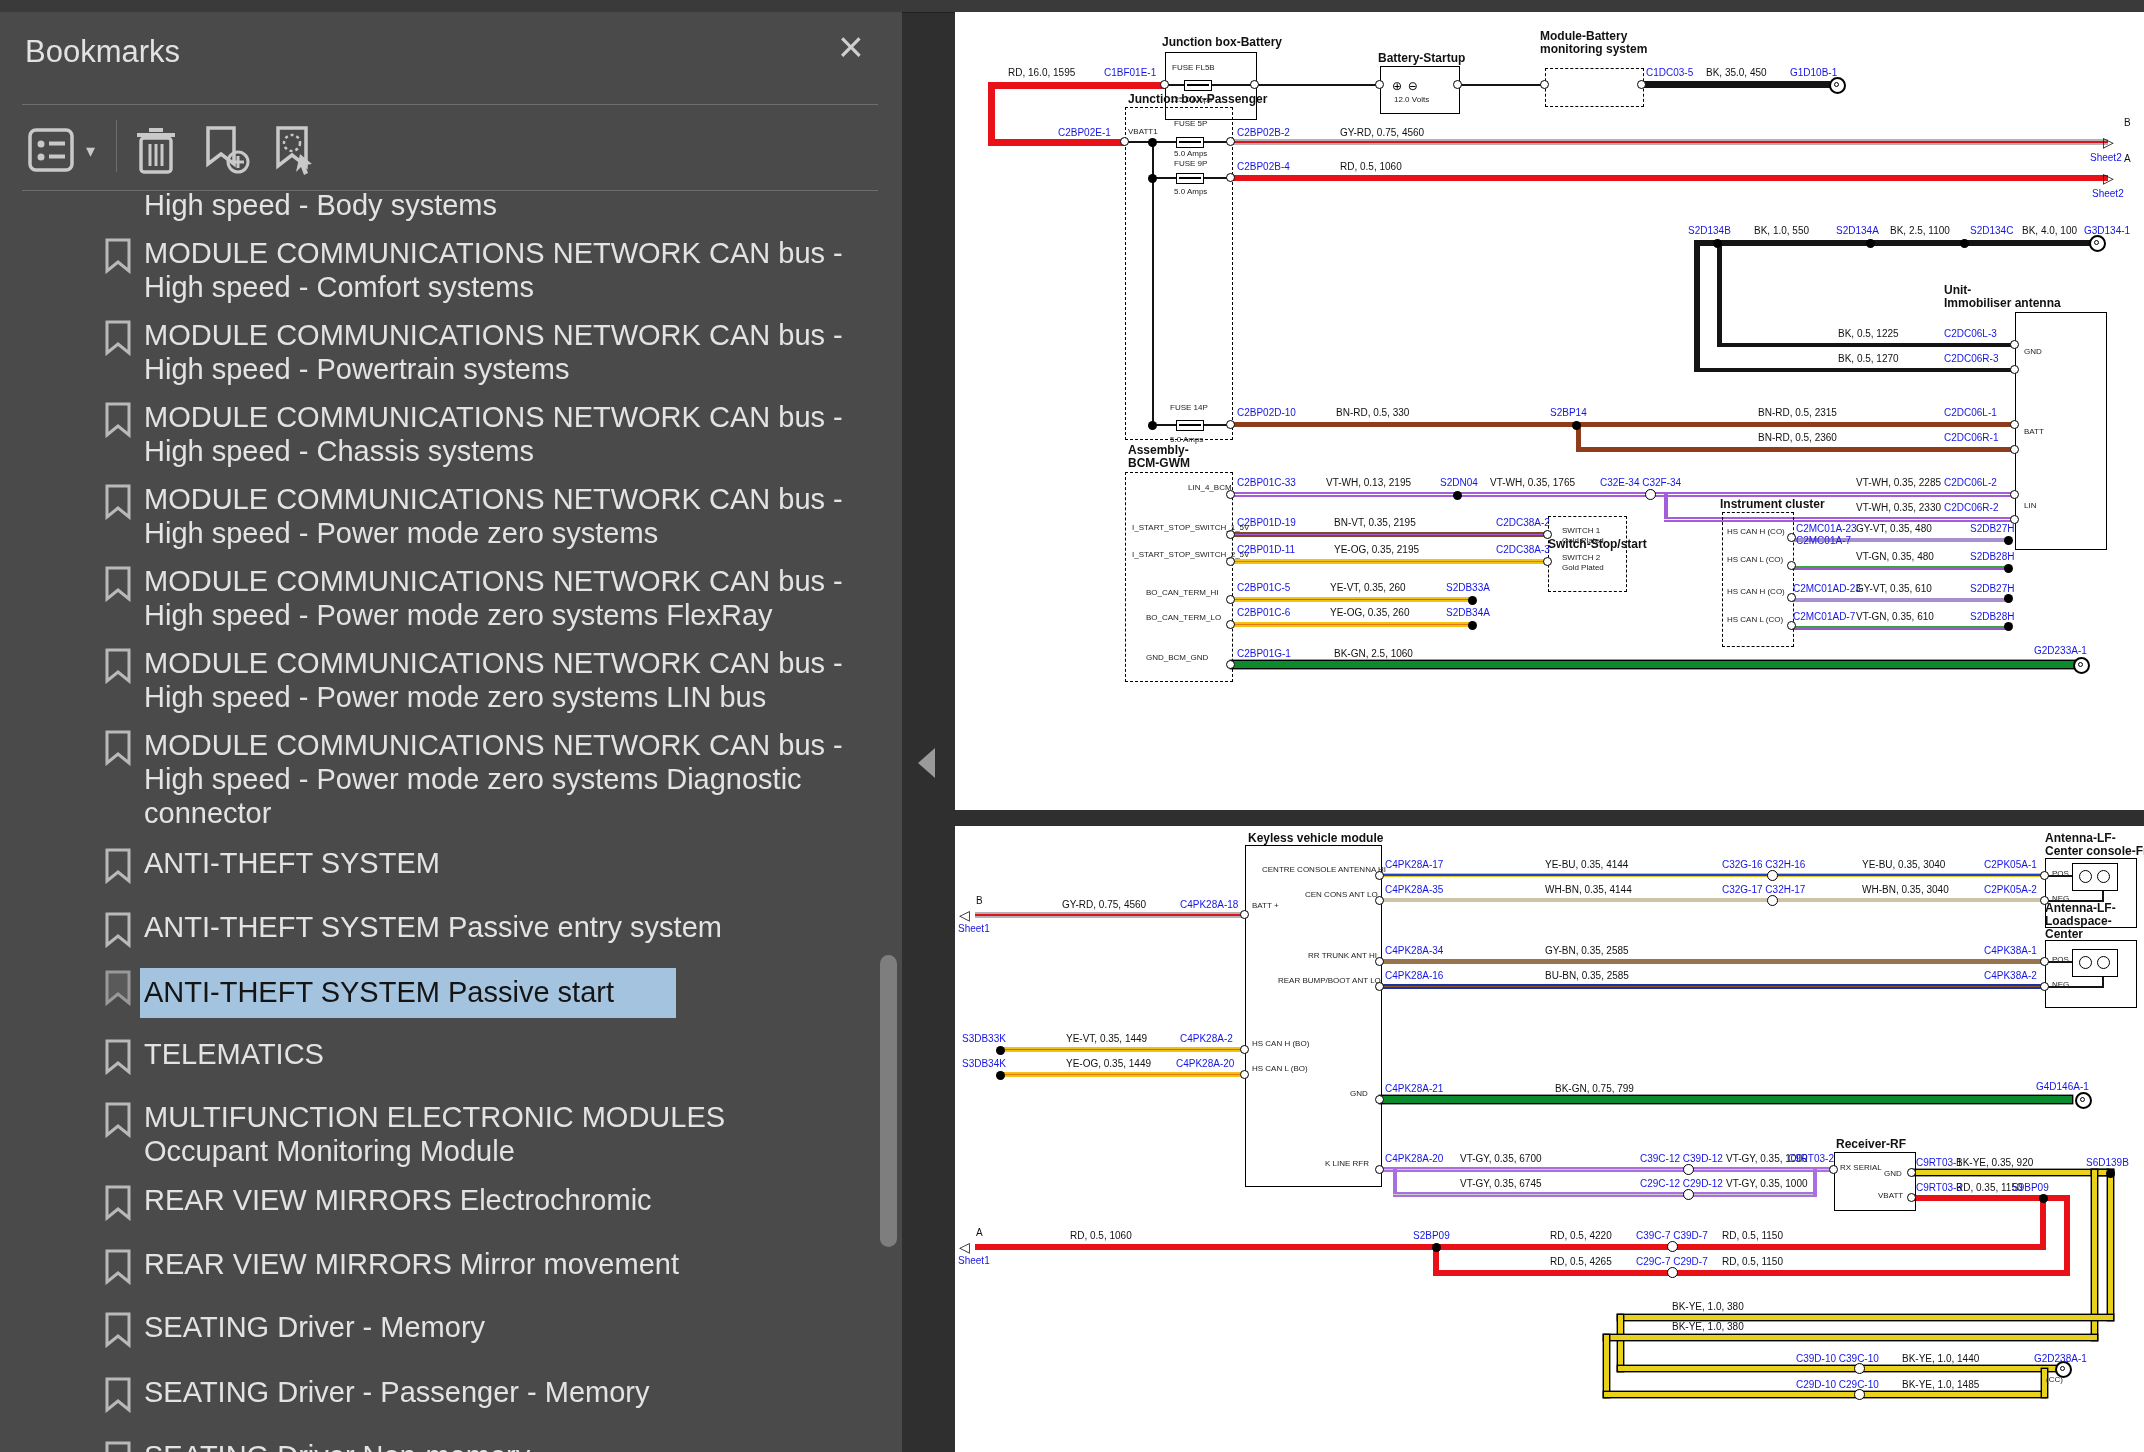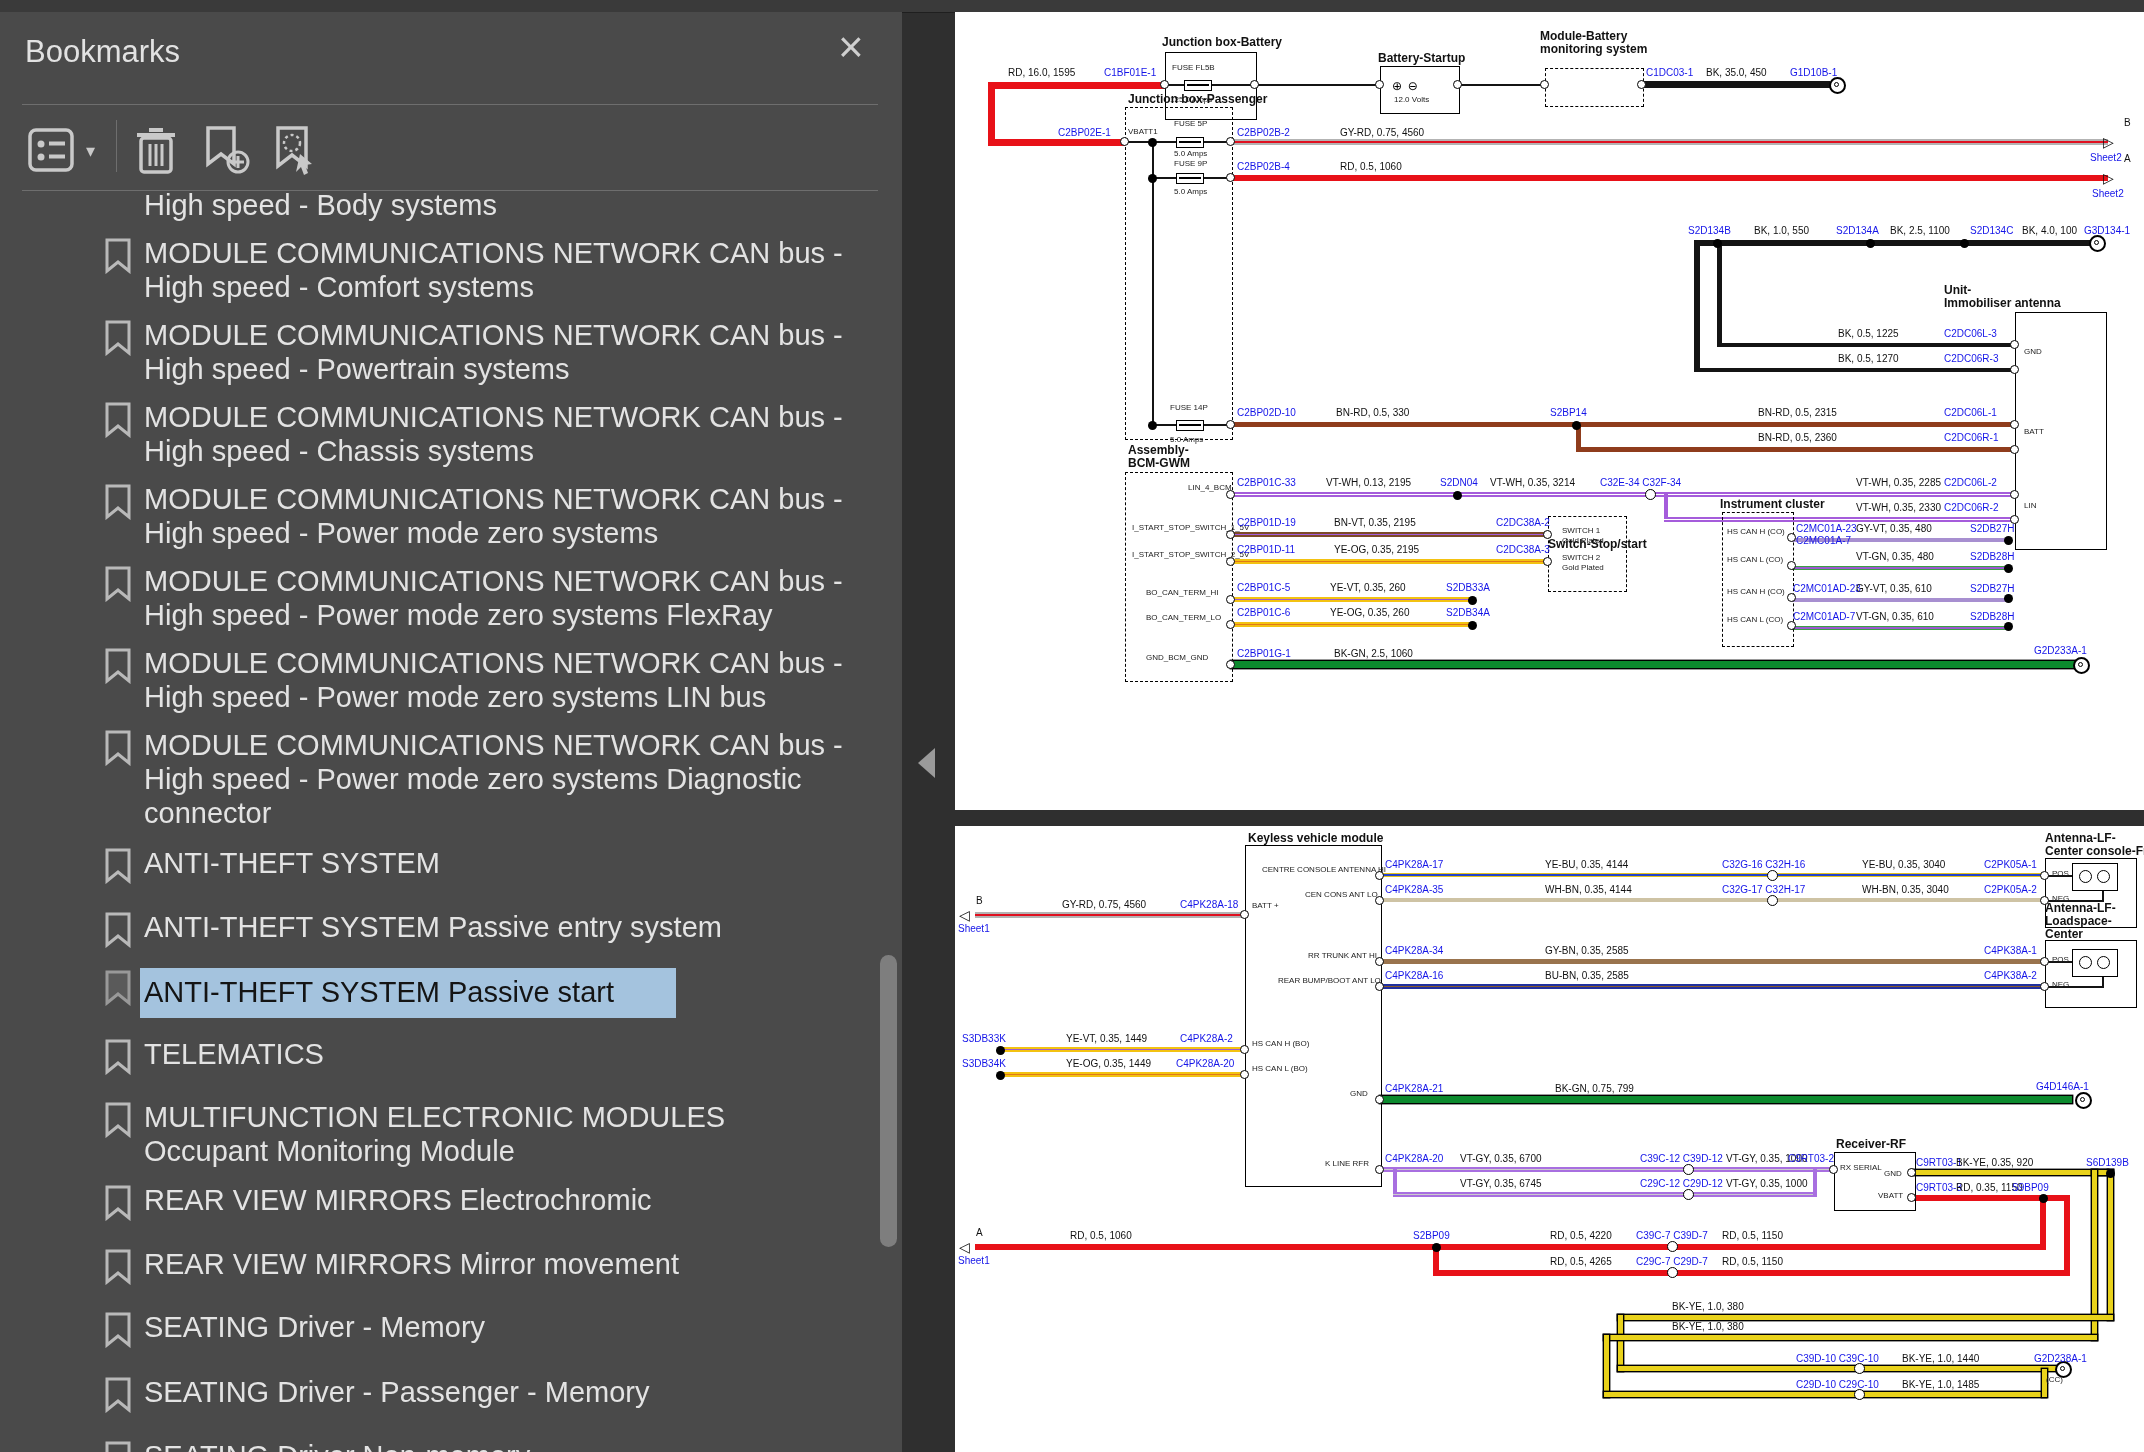--- a/index.html
+++ b/index.html
@@ -309,21 +309,21 @@
     <div class="arr" style="left: 2103px; top: 170px;">▷</div>
     <div class="lb k-s" style="left: 1008px; top: 68px;">RD, 16.0, 1595</div>
     <div class="lb k-b" style="left: 1104px; top: 68px;">C1BF01E-1</div>
     <div class="lb k-t" style="left: 1162px; top: 36px;">Junction box-Battery</div>
     <div class="lb k-n" style="left: 1172px; top: 64px;">FUSE FL5B</div>
     <div class="lb k-n" style="left: 1170px; top: 96px;">125.0 Amps</div>
     <div class="lb k-t" style="left: 1378px; top: 52px;">Battery-Startup</div>
     <div class="lb k-n" style="left: 1394px; top: 96px;">12.0 Volts</div>
     <div class="lb k-t" style="left: 1540px; top: 30px;">Module-Battery</div>
     <div class="lb k-t" style="left: 1540px; top: 43px;">monitoring system</div>
-    <div class="lb k-b" style="left: 1646px; top: 68px;">C1DC03-1</div>
+    <div class="lb k-b" style="left: 1646px; top: 68px;">C1DC03-5</div>
     <div class="lb k-s" style="left: 1706px; top: 68px;">BK, 35.0, 450</div>
     <div class="lb k-b" style="left: 1790px; top: 68px;">G1D10B-1</div>
     <div class="lb k-t" style="left: 1128px; top: 93px;">Junction box-Passenger</div>
     <div class="lb k-b" style="left: 1058px; top: 128px;">C2BP02E-1</div>
     <div class="lb k-n" style="left: 1128px; top: 128px;">VBATT1</div>
     <div class="lb k-n" style="left: 1174px; top: 120px;">FUSE 5P</div>
     <div class="lb k-n" style="left: 1174px; top: 150px;">5.0 Amps</div>
     <div class="lb k-b" style="left: 1237px; top: 128px;">C2BP02B-2</div>
     <div class="lb k-s" style="left: 1340px; top: 128px;">GY-RD, 0.75, 4560</div>
     <div class="lb k-n" style="left: 1174px; top: 160px;">FUSE 9P</div>
@@ -358,21 +358,21 @@
     <div class="lb k-t" style="left: 1944px; top: 297px;">Immobiliser antenna</div>
     <div class="lb k-p" style="left: 2024px; top: 348px;">GND</div>
     <div class="lb k-p" style="left: 2024px; top: 428px;">BATT</div>
     <div class="lb k-p" style="left: 2024px; top: 502px;">LIN</div>
     <div class="lb k-t" style="left: 1128px; top: 444px;">Assembly-</div>
     <div class="lb k-t" style="left: 1128px; top: 457px;">BCM-GWM</div>
     <div class="lb k-p" style="left: 1160px; top: 484px; margin-left: 28px;">LIN_4_BCM</div>
     <div class="lb k-b" style="left: 1237px; top: 478px;">C2BP01C-33</div>
     <div class="lb k-s" style="left: 1326px; top: 478px;">VT-WH, 0.13, 2195</div>
     <div class="lb k-b" style="left: 1440px; top: 478px;">S2DN04</div>
-    <div class="lb k-s" style="left: 1490px; top: 478px;">VT-WH, 0.35, 3214</div>
+    <div class="lb k-s" style="left: 1490px; top: 478px;">VT-WH, 0.35, 1765</div>
     <div class="lb k-b" style="left: 1600px; top: 478px;">C32E-34  C32F-34</div>
     <div class="lb k-s" style="left: 1856px; top: 478px;">VT-WH, 0.35, 2285</div>
     <div class="lb k-b" style="left: 1944px; top: 478px;">C2DC06L-2</div>
     <div class="lb k-s" style="left: 1856px; top: 503px;">VT-WH, 0.35, 2330</div>
     <div class="lb k-b" style="left: 1944px; top: 503px;">C2DC06R-2</div>
     <div class="lb k-p" style="left: 1132px; top: 524px;">I_START_STOP_SWITCH_1_5V</div>
     <div class="lb k-p" style="left: 1132px; top: 551px;">I_START_STOP_SWITCH_2_5V</div>
     <div class="lb k-b" style="left: 1237px; top: 518px;">C2BP01D-19</div>
     <div class="lb k-s" style="left: 1334px; top: 518px;">BN-VT, 0.35, 2195</div>
     <div class="lb k-b" style="left: 1496px; top: 518px;">C2DC38A-2</div>

